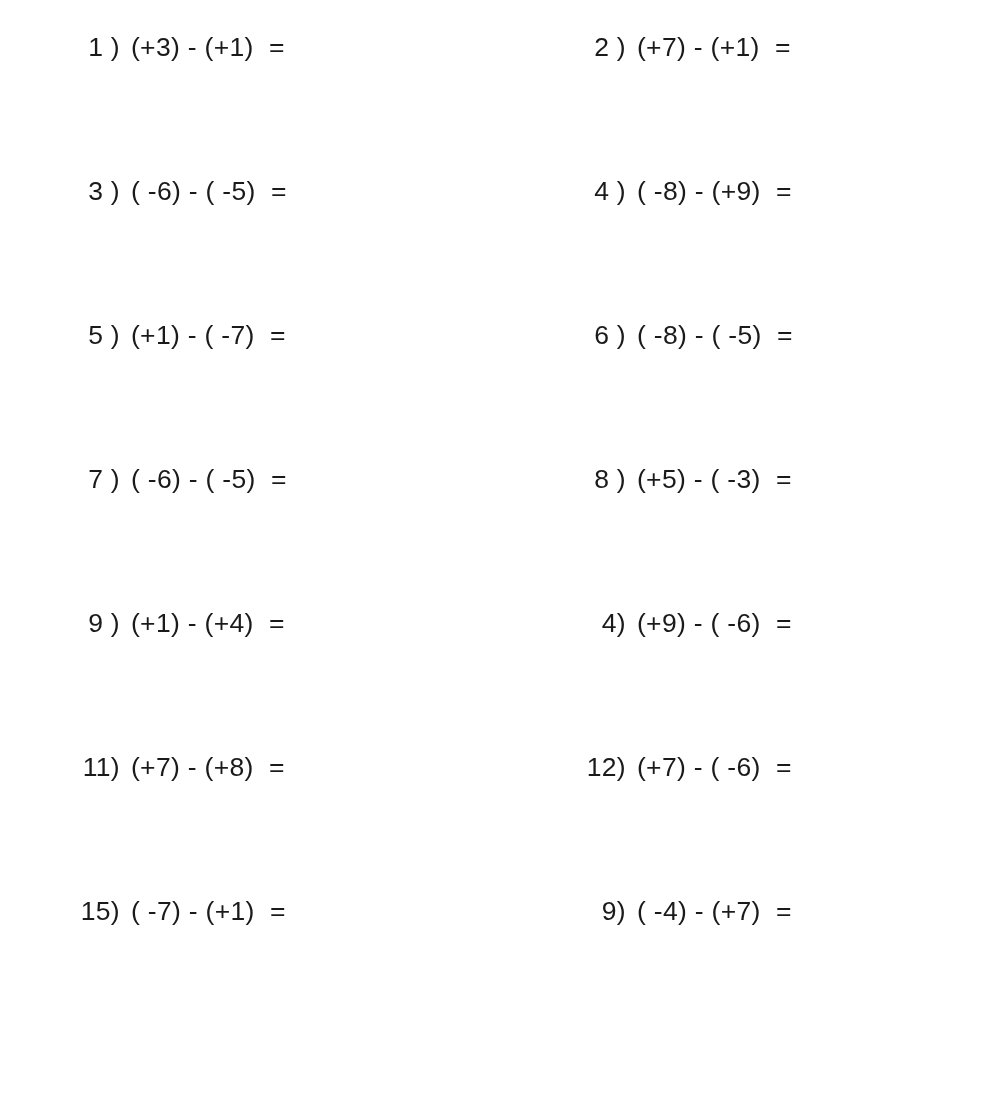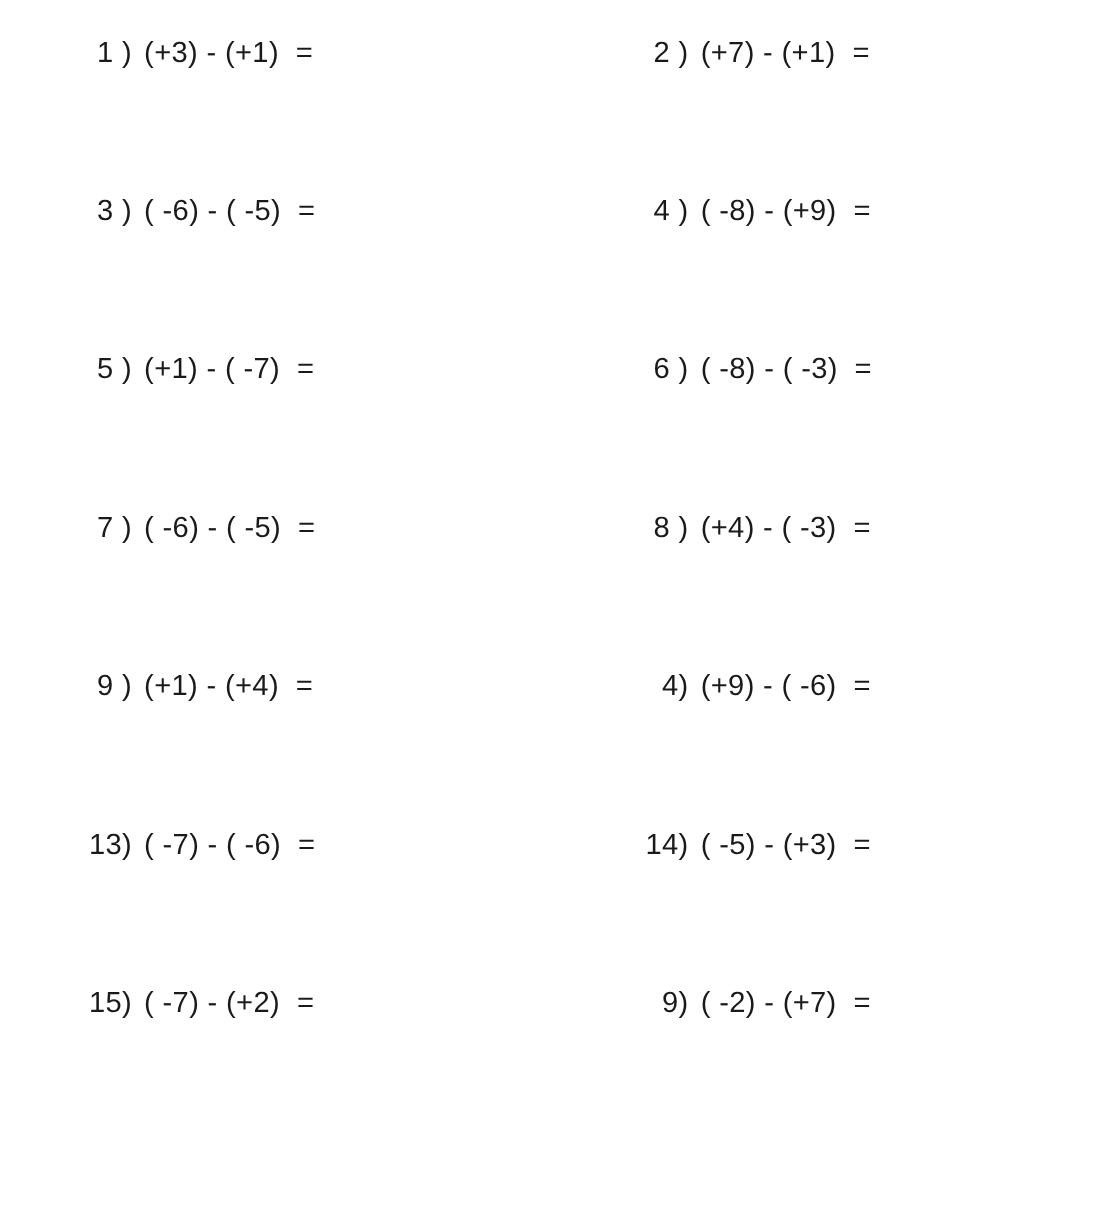--- a/index.html
+++ b/index.html
@@ -99,72 +99,72 @@
     </div>
 
     <div class="row">
       <div class="cell cell-left">
         <span class="num">5 )</span>
         <span class="expr">(+1) - ( -7)  =</span>
         <span class="ans-space"></span>
       </div>
       <div class="cell cell-right">
         <span class="num">6 )</span>
-        <span class="expr">( -8) - ( -3)  =</span>
+        <span class="expr">( -8) - ( -5)  =</span>
         <span class="ans-space"></span>
       </div>
     </div>
 
     <div class="row">
       <div class="cell cell-left">
         <span class="num">7 )</span>
         <span class="expr">( -6) - ( -5)  =</span>
         <span class="ans-space"></span>
       </div>
       <div class="cell cell-right">
         <span class="num">8 )</span>
-        <span class="expr">(+4) - ( -3)  =</span>
+        <span class="expr">(+5) - ( -3)  =</span>
         <span class="ans-space"></span>
       </div>
     </div>
 
     <div class="row">
       <div class="cell cell-left">
         <span class="num">9 )</span>
         <span class="expr">(+1) - (+4)  =</span>
         <span class="ans-space"></span>
       </div>
       <div class="cell cell-right">
         <span class="num">4)</span>
         <span class="expr">(+9) - ( -6)  =</span>
         <span class="ans-space"></span>
       </div>
     </div>
 
-
     <div class="row">
       <div class="cell cell-left">
-        <span class="num">13)</span>
-        <span class="expr">( -7) - ( -6)  =</span>
+        <span class="num">11)</span>
+        <span class="expr">(+7) - (+8)  =</span>
         <span class="ans-space"></span>
       </div>
       <div class="cell cell-right">
-        <span class="num">14)</span>
-        <span class="expr">( -5) - (+3)  =</span>
+        <span class="num">12)</span>
+        <span class="expr">(+7) - ( -6)  =</span>
         <span class="ans-space"></span>
       </div>
     </div>
 
+
     <div class="row">
       <div class="cell cell-left">
         <span class="num">15)</span>
-        <span class="expr">( -7) - (+2)  =</span>
+        <span class="expr">( -7) - (+1)  =</span>
         <span class="ans-space"></span>
       </div>
       <div class="cell cell-right">
         <span class="num">9)</span>
-        <span class="expr">( -2) - (+7)  =</span>
+        <span class="expr">( -4) - (+7)  =</span>
         <span class="ans-space"></span>
       </div>
     </div>
 
   </div>
 </div>
 
 </body></html>

